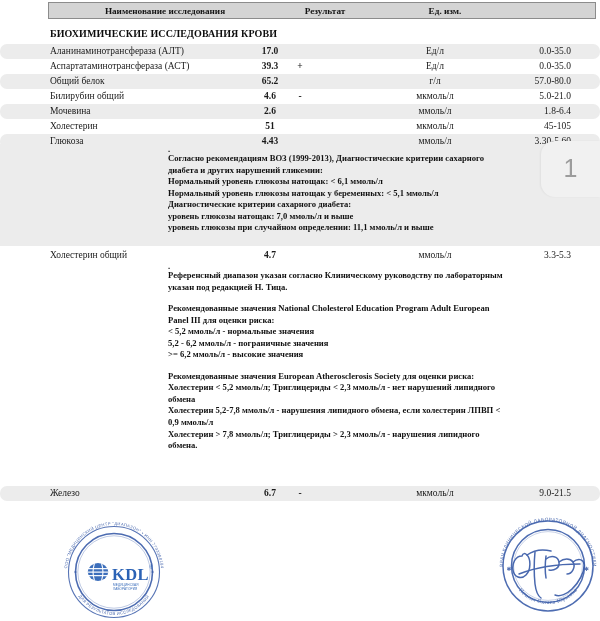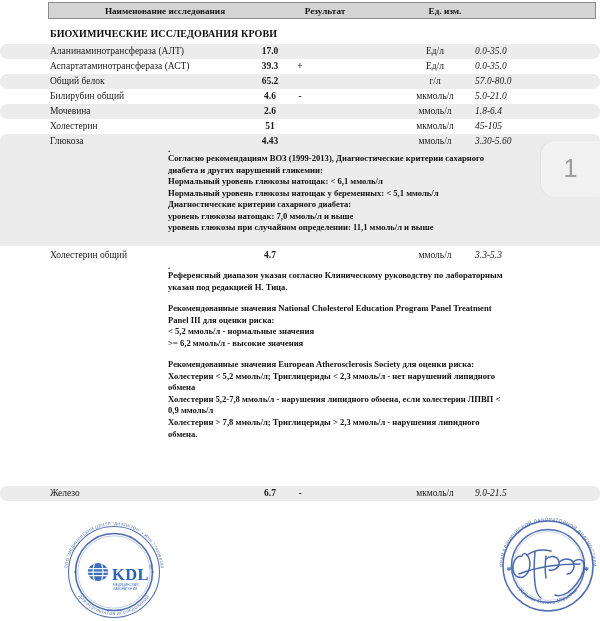--- a/index.html
+++ b/index.html
@@ -82,21 +82,21 @@
     top: 0;
     font-size: 9.5px;
     line-height: 14.2px;
     white-space: nowrap;
     overflow: hidden;
   }
   .c-name   { left: 50px;  width: 200px; text-align: left; }
   .c-result { left: 215px; width: 110px; text-align: center; font-weight: bold; }
   .c-flag   { left: 278px; width: 44px;  text-align: center; font-weight: bold; }
   .c-unit   { left: 385px; width: 100px; text-align: center; }
-  .c-norm   { left: 475px; width: 96px;  text-align: left; font-style: italic; }
+  .c-norm   { left: 475px; width: 96px;  text-align: right; }
 
   
   .comment {
     position: absolute;
     left: 0;
     width: 600px;
     box-sizing: border-box;
     padding: 0 8px 0 168px;
   }
   .comment.shaded { background: #ececec; }
@@ -228,23 +228,24 @@
     <div class="c c-flag"></div>
     <div class="c c-unit">ммоль/л</div>
     <div class="c c-norm">3.3-5.3</div>
   </div>
 
   <div class="comment" style="top:263px; height:222px;">
     <p class="dot">.</p>
     <p>Референсный диапазон указан согласно Клиническому руководству по лабораторным</p>
     <p>указан под редакцией Н. Тица.</p>
     <p class="gap"></p>
-    <p>Рекомендованные значения National Cholesterol Education Program Panel Treatment</p>
+    <p>Рекомендованные значения National Cholesterol Education Program Adult European</p>
     <p>Panel III для оценки риска:</p>
     <p>&lt; 5,2 ммоль/л - нормальные значения</p>
+    <p>5,2 - 6,2 ммоль/л - пограничные значения</p>
     <p>&gt;= 6,2 ммоль/л - высокие значения</p>
     <p class="gap"></p>
     <p>Рекомендованные значения European Atherosclerosis Society для оценки риска:</p>
     <p>Холестерин &lt; 5,2 ммоль/л; Триглицериды &lt; 2,3 ммоль/л - нет нарушений липидного</p>
     <p>обмена</p>
     <p>Холестерин 5,2-7,8 ммоль/л - нарушения липидного обмена, если холестерин ЛПВП &lt;</p>
     <p>0,9 ммоль/л</p>
     <p>Холестерин &gt; 7,8 ммоль/л; Триглицериды &gt; 2,3 ммоль/л - нарушения липидного</p>
     <p>обмена.</p>
   </div>

